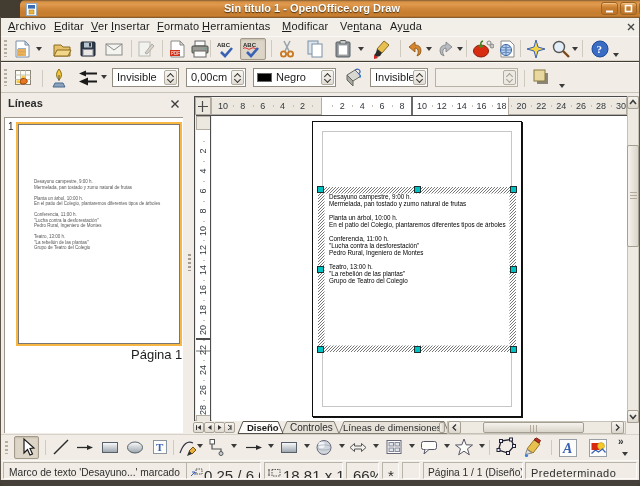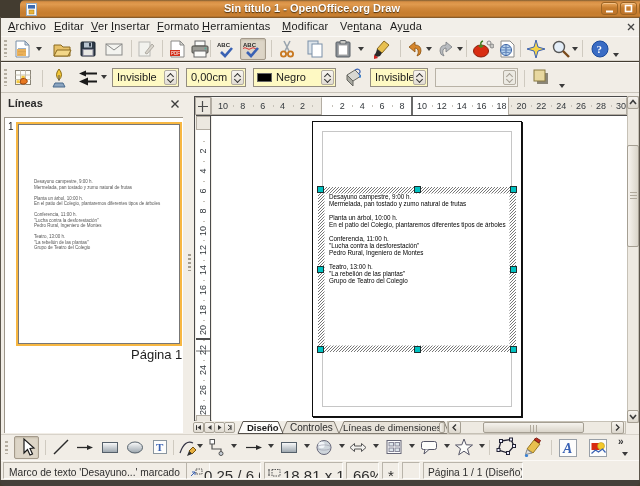--- a/index.html
+++ b/index.html
@@ -11,21 +11,21 @@
 .wbtn { position:absolute; top:2px; width:17px; height:13px; border-radius:3px; border:1px solid #9c6423;
   background:linear-gradient(#eba95e,#c67c2d 45%,#bd742a); box-shadow:inset 0 1px 0 #f3c084; }
 #menubar { position:absolute; left:1px; top:18px; width:638px; height:18px; background:#f2efe9; }
 #menubar span.mi { position:absolute; top:2px; font-size:11px; letter-spacing:0.2px; color:#1c1c1c; }
 #tb1 { position:absolute; left:1px; top:36px; width:638px; height:25px; background:#f1ede6; border-top:1px solid #fbf9f6; border-bottom:1px solid #d8d3ca; }
 #tb2 { position:absolute; left:1px; top:62px; width:638px; height:31px; background:#f1ede6; border-top:1px solid #fbf9f6; border-bottom:1px solid #c9c4ba; }
 .grip { position:absolute; width:3px; background:repeating-linear-gradient(#b5aea1 0 2px, transparent 2px 4px); }
 .sep { position:absolute; width:1px; background:#cfcac0; }
 .drop { position:absolute; width:0; height:0; border-left:3px solid transparent; border-right:3px solid transparent; border-top:4px solid #3a3a3a; }
 .pressbox { position:absolute; background:#ddd5c7; border:1px solid #a49a8b; border-radius:2px; box-shadow:inset 0 1px 2px #c3baa9; }
-.combo { position:absolute; height:19px; background:#fef9c3; border:1px solid #928c80; font-size:11px; color:#1a1a1a; }
+.combo { position:absolute; height:19px; background:#ffffff; border:1px solid #928c80; font-size:11px; color:#1a1a1a; }
 .combo .ctext { position:absolute; left:4px; top:2px; }
 .spin { position:absolute; right:1px; top:1px; width:13px; height:15px; background:linear-gradient(#f8f5f0,#e2ddd4); border:1px solid #b3ada1; border-radius:2px; }
 .spin:before { content:""; position:absolute; left:3.2px; top:2.5px; width:4px; height:4px; border-left:1.3px solid #333; border-top:1.3px solid #333; transform:rotate(45deg); }
 .spin:after { content:""; position:absolute; left:3.2px; bottom:2.5px; width:4px; height:4px; border-right:1.3px solid #333; border-bottom:1.3px solid #333; transform:rotate(45deg); }
 .combo.dis { background:#f3f0ea; border-color:#b8b2a6; }
 .combo.dis .spin { background:#eceae3; }
 .combo.dis .spin:before { border-color:#a39d92; }
 .combo.dis .spin:after { border-color:#a39d92; }
 #panelhead { position:absolute; left:1px; top:94px; width:183px; height:22px; background:#f1ede6; }
 #panelbox { position:absolute; left:4px; top:117px; width:179px; height:316px; background:#fff;
@@ -601,20 +601,23 @@
 <div class="scell" style="left:346px;top:462px;width:33px">
       <span class="t" style="left:6px">66%</span>
     </div>
 <div class="scell" style="left:382px;top:462px;width:17px">
       <span class="t" style="left:5px">*</span>
     </div>
 <div class="scell" style="left:402px;top:462px;width:18px"></div>
 <div class="scell" style="left:423px;top:462px;width:100px;font-size:10.2px">
       <span class="t" style="left:4px">Página 1 / 1 (Diseño)</span>
     </div>
+<div class="scell" style="left:525px;top:462px;width:112px;font-size:11px;letter-spacing:0.5px">
+      <span class="t" style="left:5px">Predeterminado</span>
+    </div>
 <svg class="ticon" style="left:189px;top:467px" width="14" height="11" viewBox="0 0 14 11">
       <path d="M2 9 L6 5 M6 5 L6 8 M6 5 L3 5" stroke="#3a62b4" stroke-width="1"></path>
       <rect x="7" y="2" width="6" height="5" fill="none" stroke="#555" stroke-dasharray="1.5 1"></rect>
     </svg>
 <svg class="ticon" style="left:267px;top:467px" width="14" height="11" viewBox="0 0 14 11">
       <path d="M2 2 v7 M1 3 h2 M1 8 h2" stroke="#555" stroke-width="0.8"></path>
       <rect x="5" y="2.5" width="8" height="6.5" fill="none" stroke="#555" stroke-dasharray="1.5 1"></rect>
     </svg>
 <div class="sideL"></div>
     <div class="sideR"></div>

